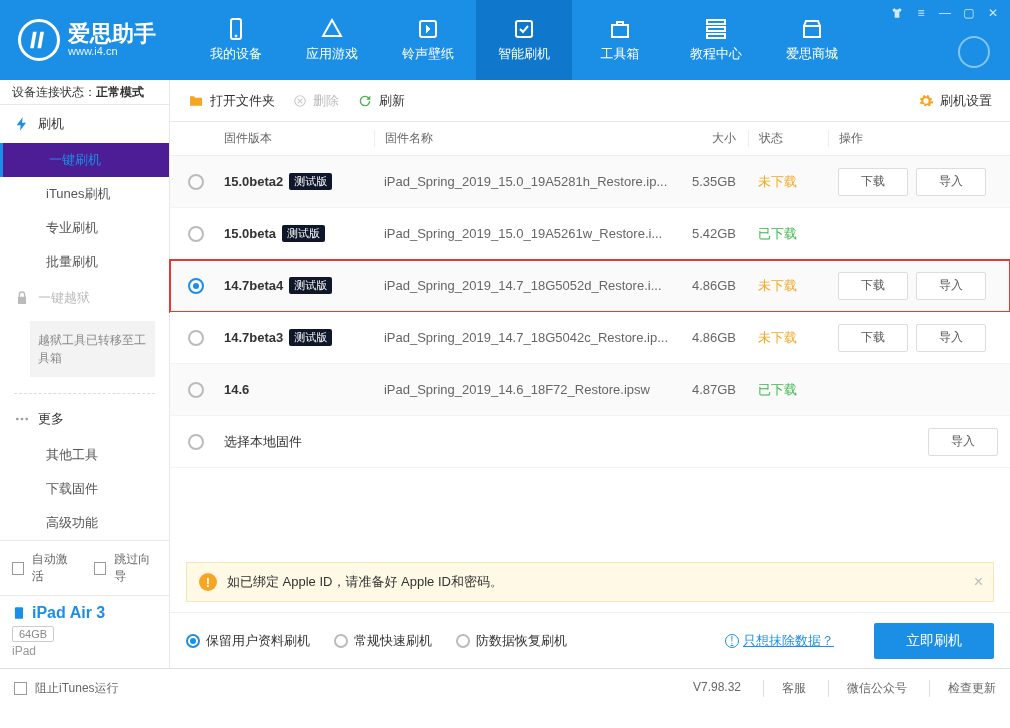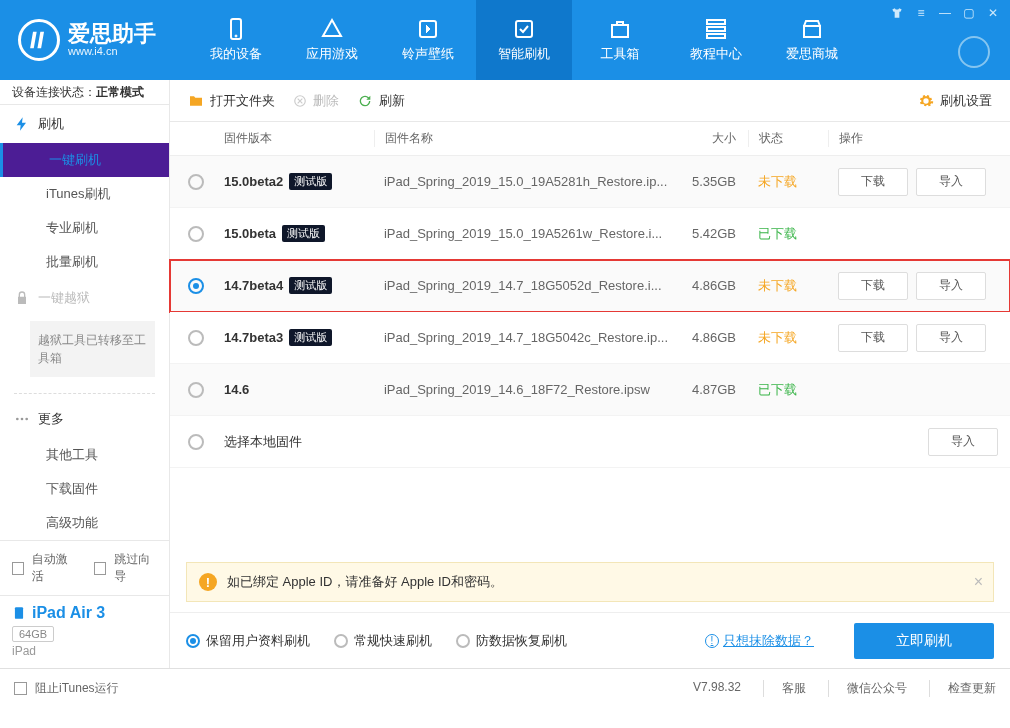--- a/index.html
+++ b/index.html
@@ -83,21 +83,21 @@
 
 .notice { margin: auto 16px 0 16px; background: #fff9e6; border: 1px solid #f3e6b8; height: 40px; display: flex; align-items: center; padding: 0 12px; gap: 10px; position: relative; }
 .notice .warn { width: 18px; height: 18px; border-radius: 50%; background: #f5a623; color: #fff; display: flex; align-items: center; justify-content: center; font-weight: bold; font-size: 13px; }
 .notice .close { position: absolute; right: 10px; color: #bbb; cursor: pointer; font-size: 16px; }
 .options { height: 56px; display: flex; align-items: center; padding: 0 16px; gap: 24px; border-top: 1px solid #eee; margin-top: 10px; }
 .opt { display: flex; align-items: center; gap: 6px; font-size: 13px; cursor: pointer; }
 .opt .r { width: 14px; height: 14px; border: 2px solid #bbb; border-radius: 50%; position: relative; }
 .opt.selected .r { border-color: #1b8fe6; }
 .opt.selected .r::after { content:""; position:absolute; inset:2px; background:#1b8fe6; border-radius:50%; }
 .opt-link { margin-left: auto; color: #1b8fe6; text-decoration: underline; display: flex; align-items: center; gap: 4px; }
-.btn-primary { background: #1b8fe6; color: #fff; border: none; width: 140px; height: 36px; font-size: 14px; border-radius: 2px; cursor: pointer; margin-left: 16px; }
+.btn-primary { background: #1b8fe6; color: #fff; border: none; width: 120px; height: 36px; font-size: 14px; border-radius: 2px; cursor: pointer; margin-left: 16px; }
 
 
 .statusbar { height: 40px; border-top: 1px solid #e0e0e0; display: flex; align-items: center; padding: 0 14px; font-size: 12px; color: #666; }
 .statusbar .sb-left { display: flex; align-items: center; gap: 8px; }
 .statusbar .sb-right { margin-left: auto; display: flex; gap: 22px; }
 .statusbar .sep { border-left: 1px solid #ddd; padding-left: 18px; }
 </style>
 </head>
 <body>
 

